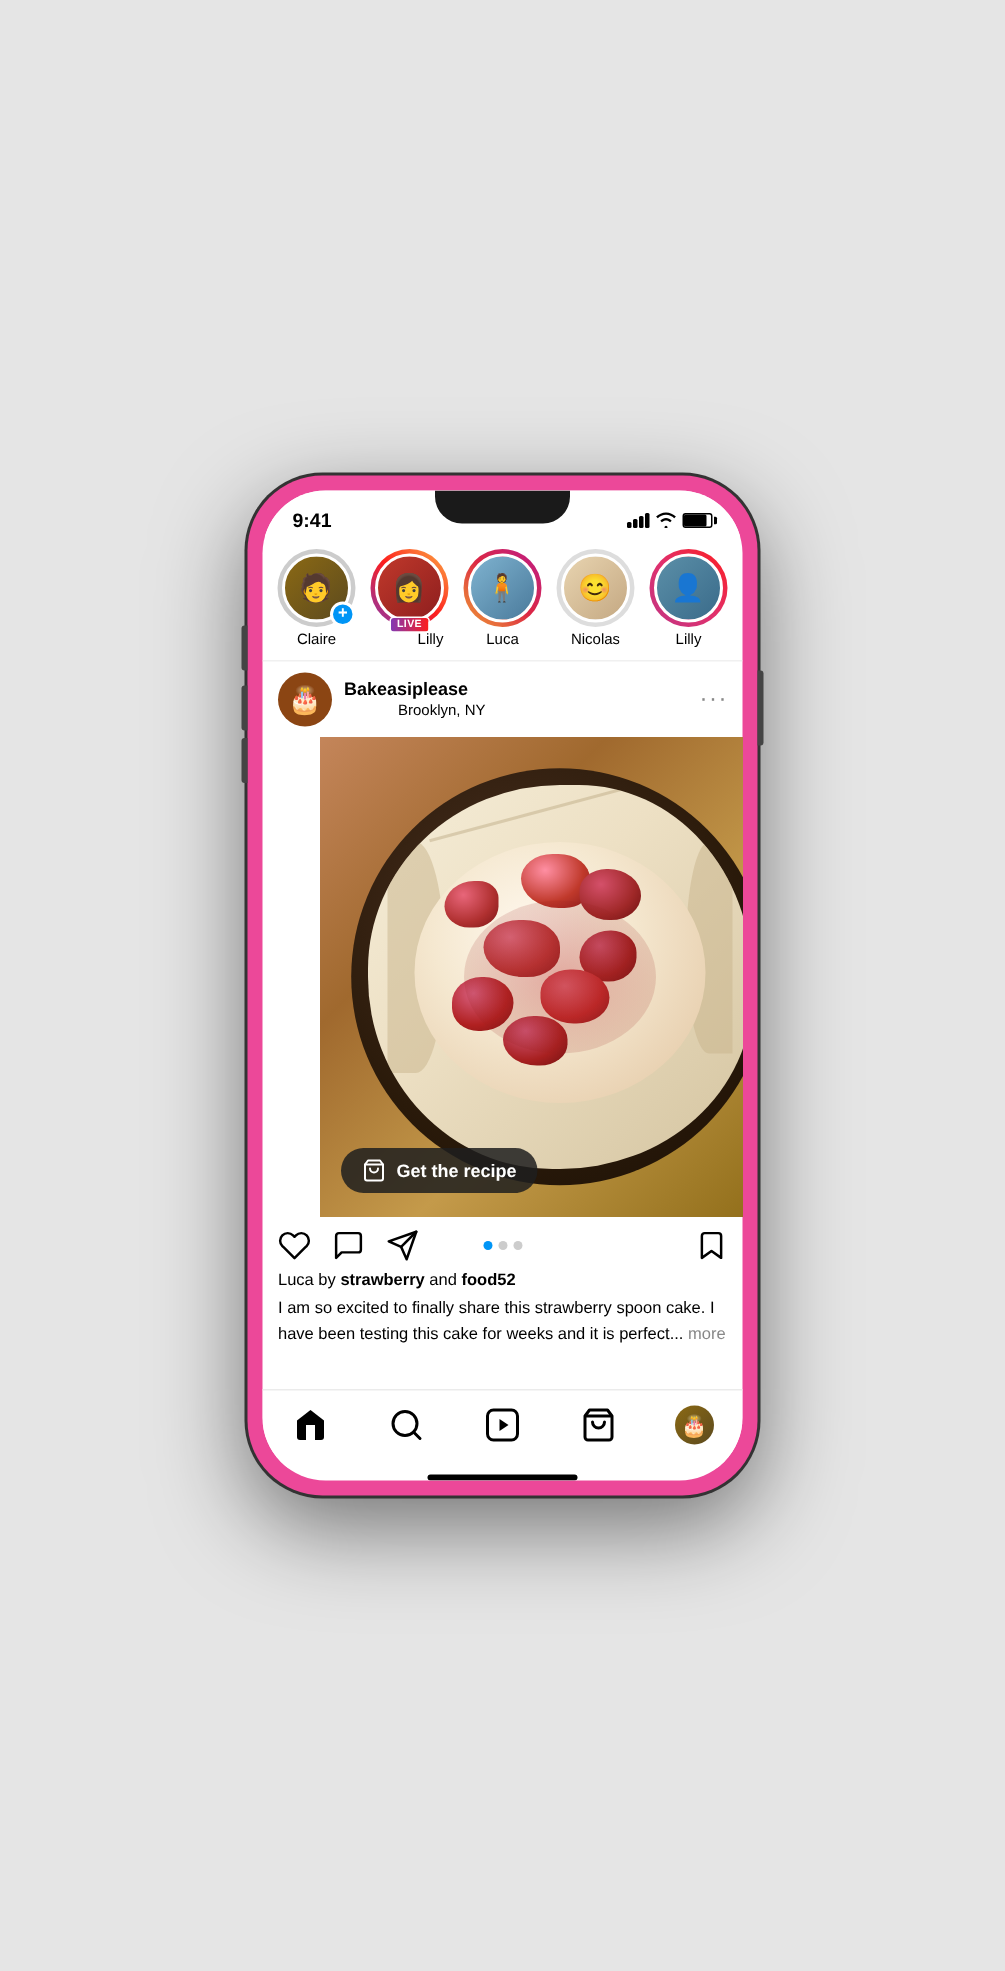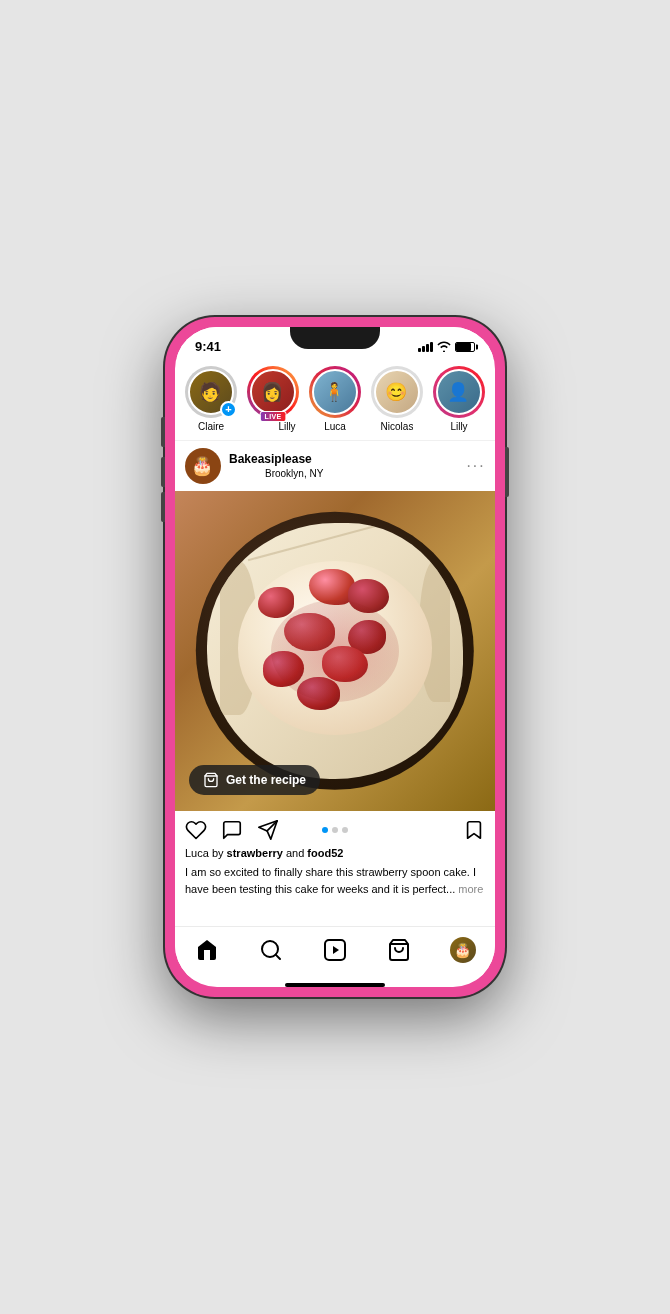--- a/index.html
+++ b/index.html
@@ -333,20 +333,21 @@
       letter-spacing: 1px;
       cursor: pointer;
     }
 
     .post-image {
       width: 100%;
       aspect-ratio: 1;
       background: #c4855a;
       position: relative;
       overflow: hidden;
+      margin-left: 38px;
     }
 
     
     .food-bg {
       width: 100%;
       height: 100%;
       background: radial-gradient(ellipse at center, #8B4513 0%, #6B3A2A 30%, #c4855a 60%, #8B6914 100%);
       position: relative;
       display: flex;
       align-items: center;

